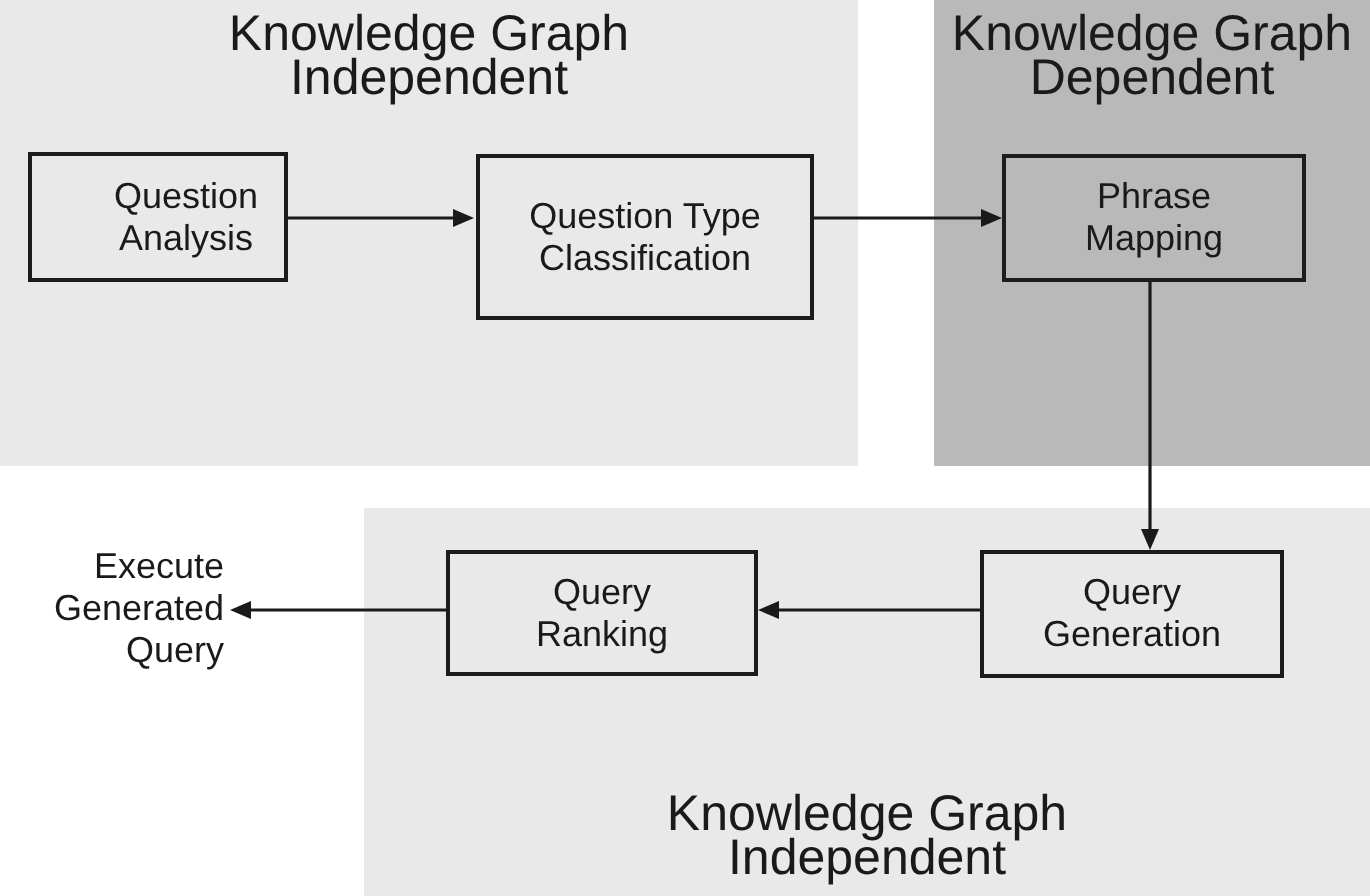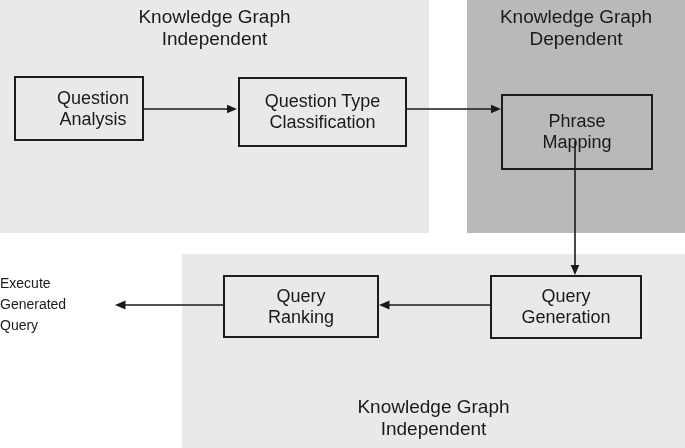--- a/index.html
+++ b/index.html
@@ -22,21 +22,21 @@
 
   #region-top-independent { left: 0;   top: 0;   width: 429px; height: 233px; }
   #region-top-dependent   { left: 467px; top: 0; width: 218px; height: 233px; }
   #region-bottom-independent { left: 182px; top: 254px; width: 503px; height: 194px; }
 
   .region-title {
     position: absolute;
     left: 0;
     width: 100%;
     text-align: center;
-    font-size: 19px;
+    font-size: 25px;
     line-height: 22px;
     white-space: pre-line;
     color: #1a1a1a;
   }
   .region-title.top { top: 6px; }
   .region-title.bottom { bottom: 8px; }
 
   .node {
     position: absolute;
     border: 2px solid #1c1c1c;
@@ -44,32 +44,32 @@
     display: flex;
     align-items: center;
     justify-content: center;
     text-align: center;
     font-size: 18px;
     line-height: 21px;
     white-space: pre-line;
   }
 
   #node-question-analysis            { left: 14px;  top: 76px;  width: 130px; height: 65px; padding-left: 28px; }
-  #node-question-type-classification { left: 238px; top: 77px;  width: 169px; height: 70px; }
-  #node-phrase-mapping               { left: 501px; top: 77px;  width: 152px; height: 76px; margin-top: 17px; }
+  #node-question-type-classification { left: 238px; top: 77px;  width: 169px; height: 83px; }
+  #node-phrase-mapping               { left: 501px; top: 77px;  width: 152px; height: 64px; }
   #node-query-generation             { left: 490px; top: 275px; width: 152px; height: 64px; }
   #node-query-ranking                { left: 223px; top: 275px; width: 156px; height: 63px; }
 
   #label-execute-generated-query {
     position: absolute;
     left: 0;
     top: 273px;
     width: 112px;
-    text-align: left;
-    font-size: 14px;
+    text-align: right;
+    font-size: 18px;
     line-height: 21px;
     white-space: pre-line;
   }
 
   #arrow-layer {
     position: absolute;
     left: 0; top: 0;
     width: 685px; height: 448px;
     pointer-events: none;
   }

